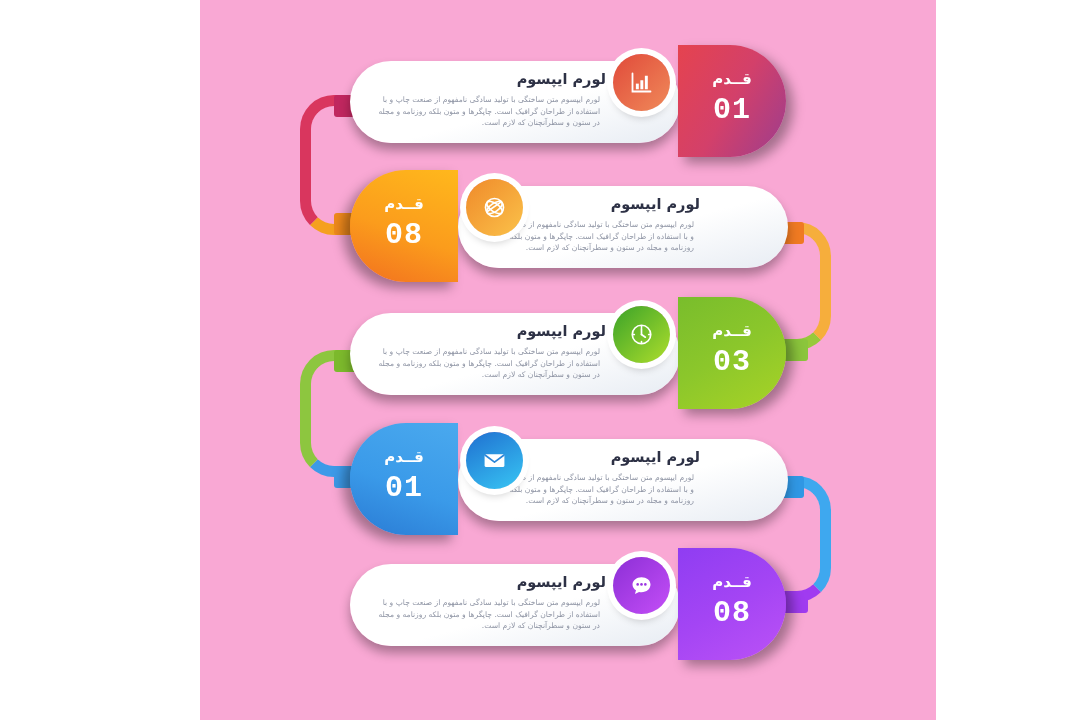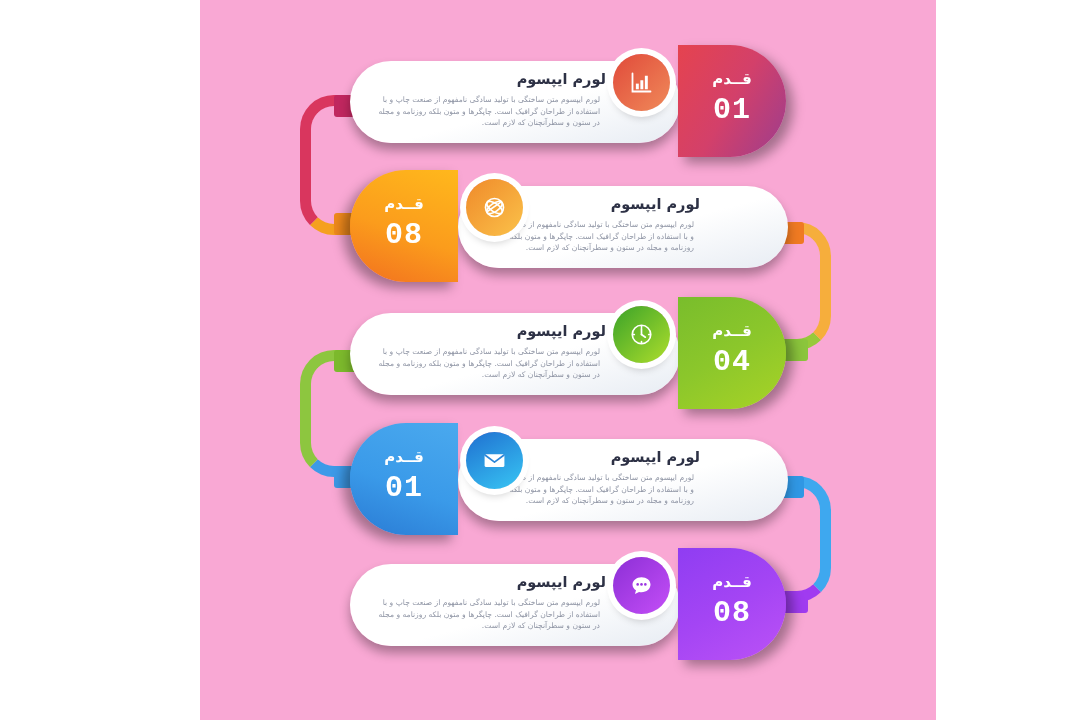--- a/index.html
+++ b/index.html
@@ -250,21 +250,21 @@
           <line x1="12" y1="12" x2="12" y2="6.8"></line>
           <line x1="12" y1="12" x2="15.4" y2="14.4"></line>
           <line x1="12" y1="4.4" x2="12" y2="5.6"></line>
           <line x1="12" y1="18.4" x2="12" y2="19.6"></line>
           <line x1="4.4" y1="12" x2="5.6" y2="12"></line>
           <line x1="18.4" y1="12" x2="19.6" y2="12"></line>
         </svg>
       </div>
       <div class="badge" style="background:linear-gradient(150deg,#79bd2c 0%,#8cc72b 50%,#a8d326 100%);">
         <span class="badge-label">قــدم</span>
-        <span class="badge-number">04</span>
+        <span class="badge-number">03</span>
       </div>
     </div>
 
     <div class="row badge-left" id="row-4">
       <div class="card">
         <div class="card-text">
           <p class="card-title">لورم ایپسوم</p>
           <p class="card-body">لورم ایپسوم متن ساختگی با تولید سادگی نامفهوم از صنعت چاپ و با استفاده از طراحان گرافیک است. چاپگرها و متون بلکه روزنامه و مجله در ستون و سطرآنچنان که لازم است.</p>
         </div>
       </div>

